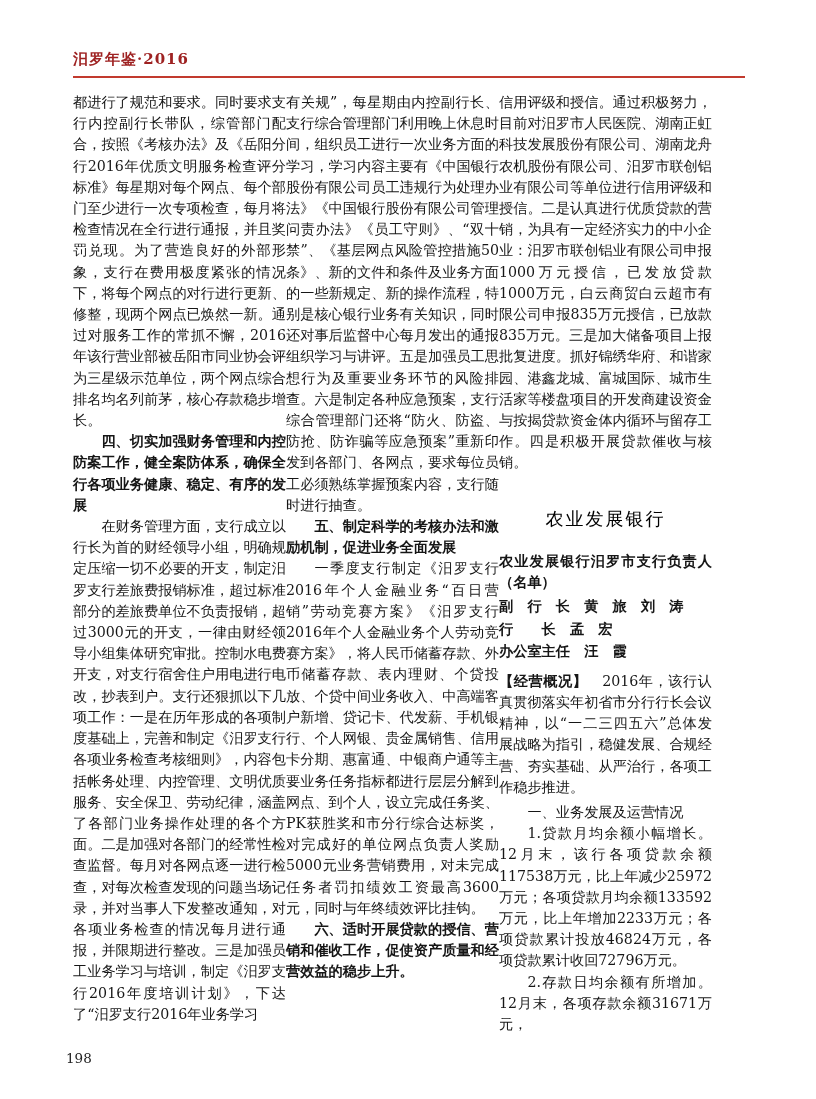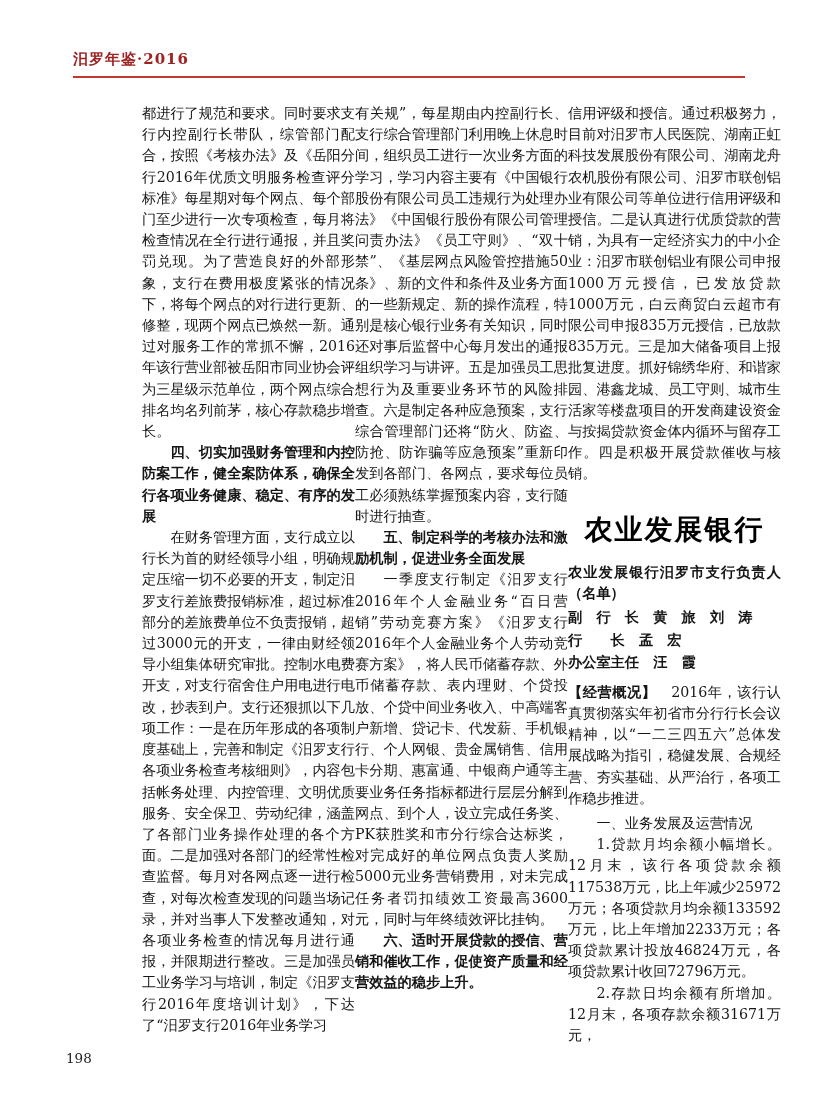--- a/index.html
+++ b/index.html
@@ -18,36 +18,36 @@
   .header-title {
     position: absolute; left: 73px; top: 50px;
     font-size: 15px; font-weight: bold;
     color: #9e2222; letter-spacing: 1px;
   }
   .header-rule {
     position: absolute; left: 73px; top: 76px;
     width: 672px; height: 2px; background: #c23a2e;
   }
   .columns {
-    position: absolute; left: 73px; top: 103px;
+    position: absolute; left: 73px; top: 92px;
     width: 672px;
-    display: flex; justify-content: flex-end; margin-left: 36px;
+    display: flex; justify-content: flex-start;
   }
   .column {
     width: 213px;
     font-size: 14.2px;
     line-height: 21.2px;
     text-align: justify;
     color: #161616;
   }
   .para { text-indent: 2em; }
   .no-indent { text-indent: 0; }
   .heading { font-weight: bold; }
   .section-title {
-    font-size: 28px; font-weight: bold;
+    font-size: 18px; font-weight: normal;
     text-align: center; text-indent: 0;
     margin: 34px 0 22px 0;
     letter-spacing: 2px;
     color: #000;
   }
   .leader-heading {
     font-weight: bold; text-indent: 0;
     margin-bottom: 2px;
   }
   .roster { margin-bottom: 8px; }
@@ -77,21 +77,21 @@
     </div>
 
     <div class="column">
       <p class="para no-indent">有关规”，每星期由内控副行长、支行综合管理部门利用晚上休息时间，组织员工进行一次业务方面的学习，学习内容主要有《中国银行股份有限公司员工违规行为处理办法》《中国银行股份有限公司管理问责办法》《员工守则》、“双十禁”、《基层网点风险管控措施50条》、新的文件和条件及业务方面的一些新规定、新的操作流程，特别是核心银行业务有关知识，同时还对事后监督中心每月发出的通报组织学习与讲评。五是加强员工思想行为及重要业务环节的风险排查。六是制定各种应急预案，支行综合管理部门还将“防火、防盗、防抢、防诈骗等应急预案”重新印发到各部门、各网点，要求每位员工必须熟练掌握预案内容，支行随时进行抽查。</p>
       <p class="para heading">五、制定科学的考核办法和激励机制，促进业务全面发展</p>
       <p class="para">一季度支行制定《汨罗支行2016年个人金融业务“百日营销”劳动竞赛方案》《汨罗支行2016年个人金融业务个人劳动竞赛方案》，将人民币储蓄存款、外币储蓄存款、表内理财、个贷投放、个贷中间业务收入、中高端客户新增、贷记卡、代发薪、手机银行、个人网银、贵金属销售、信用卡分期、惠富通、中银商户通等主要业务任务指标都进行层层分解到网点、到个人，设立完成任务奖、PK获胜奖和市分行综合达标奖，对完成好的单位网点负责人奖励5000元业务营销费用，对未完成任务者罚扣绩效工资最高3600元，同时与年终绩效评比挂钩。</p>
       <p class="para heading">六、适时开展贷款的授信、营销和催收工作，促使资产质量和经营效益的稳步上升。</p>
     </div>
 
     <div class="column">
-      <p class="para no-indent">信用评级和授信。通过积极努力，目前对汨罗市人民医院、湖南正虹科技发展股份有限公司、湖南龙舟农机股份有限公司、汨罗市联创铝业有限公司等单位进行信用评级和授信。二是认真进行优质贷款的营销，为具有一定经济实力的中小企业：汨罗市联创铝业有限公司申报1000万元授信，已发放贷款　1000万元，白云商贸白云超市有限公司申报835万元授信，已放款835万元。三是加大储备项目上报批复进度。抓好锦绣华府、和谐家园、港鑫龙城、员工守则、城市生活家等楼盘项目的开发商建设资金与按揭贷款资金体内循环与留存工作。四是积极开展贷款催收与核销。</p>
+      <p class="para no-indent">信用评级和授信。通过积极努力，目前对汨罗市人民医院、湖南正虹科技发展股份有限公司、湖南龙舟农机股份有限公司、汨罗市联创铝业有限公司等单位进行信用评级和授信。二是认真进行优质贷款的营销，为具有一定经济实力的中小企业：汨罗市联创铝业有限公司申报1000万元授信，已发放贷款　1000万元，白云商贸白云超市有限公司申报835万元授信，已放款835万元。三是加大储备项目上报批复进度。抓好锦绣华府、和谐家园、港鑫龙城、富城国际、城市生活家等楼盘项目的开发商建设资金与按揭贷款资金体内循环与留存工作。四是积极开展贷款催收与核销。</p>
       <h2 class="section-title">农业发展银行</h2>
       <p class="leader-heading">农业发展银行汨罗市支行负责人（名单）</p>
       <div class="roster">
         <div class="roster-line">
           <span>副　行　长</span><span class="roster-names">黄　旅　刘　涛</span>
         </div>
         <div class="roster-line">
           <span>行　　长</span><span class="roster-names">孟　宏</span>
         </div>
         <div class="roster-line">

